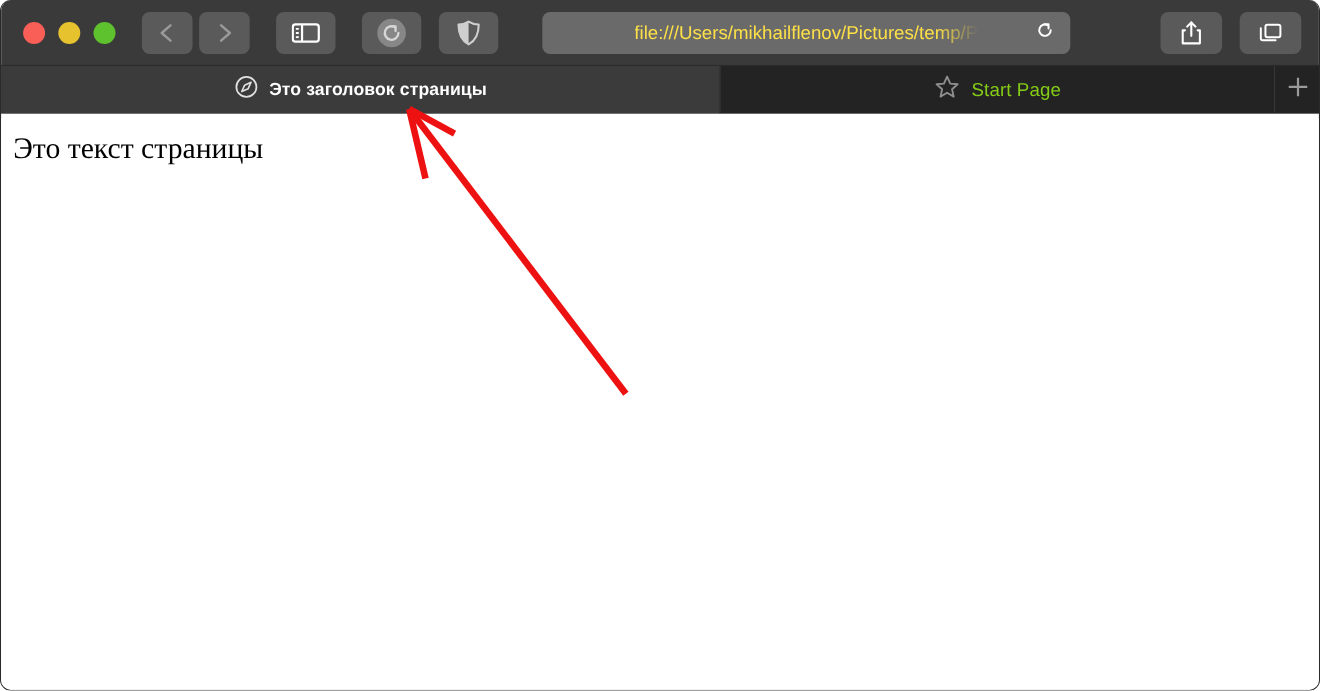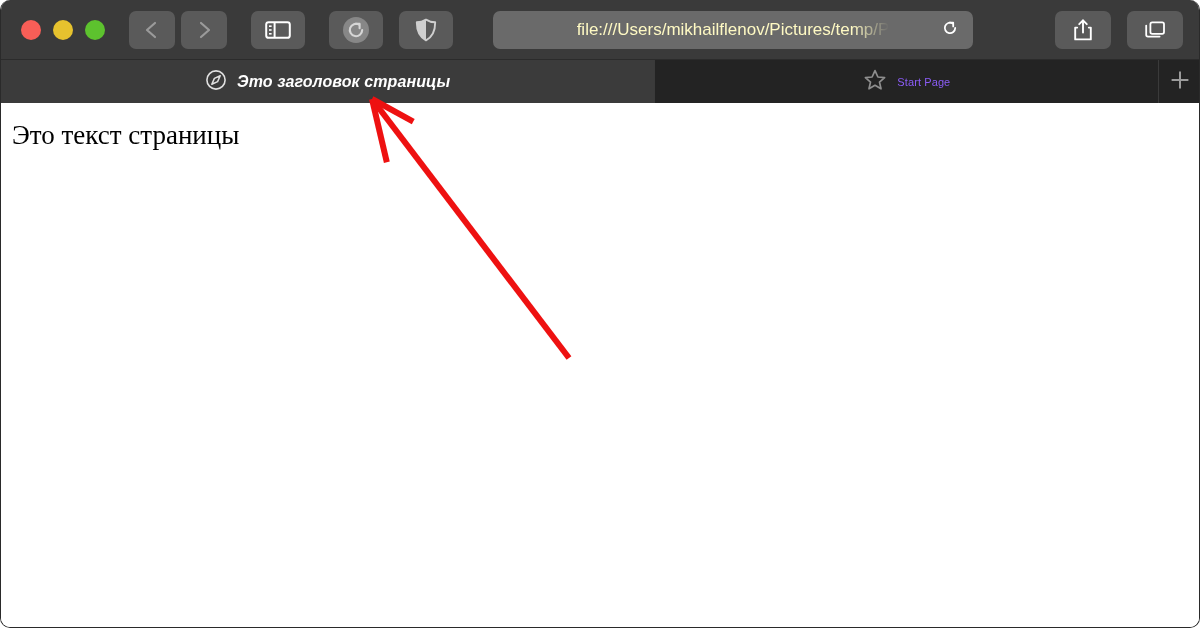--- a/index.html
+++ b/index.html
@@ -69,21 +69,21 @@
     height: 38px;
     width: 480px;
     background: #6a6a6a;
     border-radius: 7px;
     display: flex;
     align-items: center;
     justify-content: center;
     position: relative;
   }
   .url-text {
-    color: #fef9c3;
+    color: #fde047;
     font-size: 17px;
     white-space: nowrap;
     overflow: hidden;
     max-width: 420px;
     -webkit-mask-image: linear-gradient(to right, #000 0, #000 88%, transparent 100%);
             mask-image: linear-gradient(to right, #000 0, #000 88%, transparent 100%);
   }
   .reload-mini {
     position: absolute;
     right: 12px;
@@ -113,34 +113,33 @@
     height: 43px;
     display: flex;
     align-items: center;
     justify-content: center;
     gap: 10px;
     position: relative;
   }
   .tab.active {
     width: 721px;
     background: #3b3b3b;
-    font-style: italic;
   }
   .tab.inactive {
     width: 556px;
     background: #232323;
     border-left: 1px solid #3a3a3a;
   }
   .tab-title {
     font-size: 16px;
     font-weight: bold;
     letter-spacing: .1px;
   }
   .tab.active .tab-title   { color: #ffffff; }
-  .tab.inactive .tab-title { color: #8b5cf6; font-weight: normal; font-size: 11px; text-align: right; }
+  .tab.inactive .tab-title { color: #84cc16; font-weight: normal; font-size: 17px; text-align: right; }
 
   .newtab {
     width: 47px;
     height: 43px;
     background: #232323;
     border-left: 1px solid #3a3a3a;
     display: flex;
     align-items: center;
     justify-content: center;
   }

